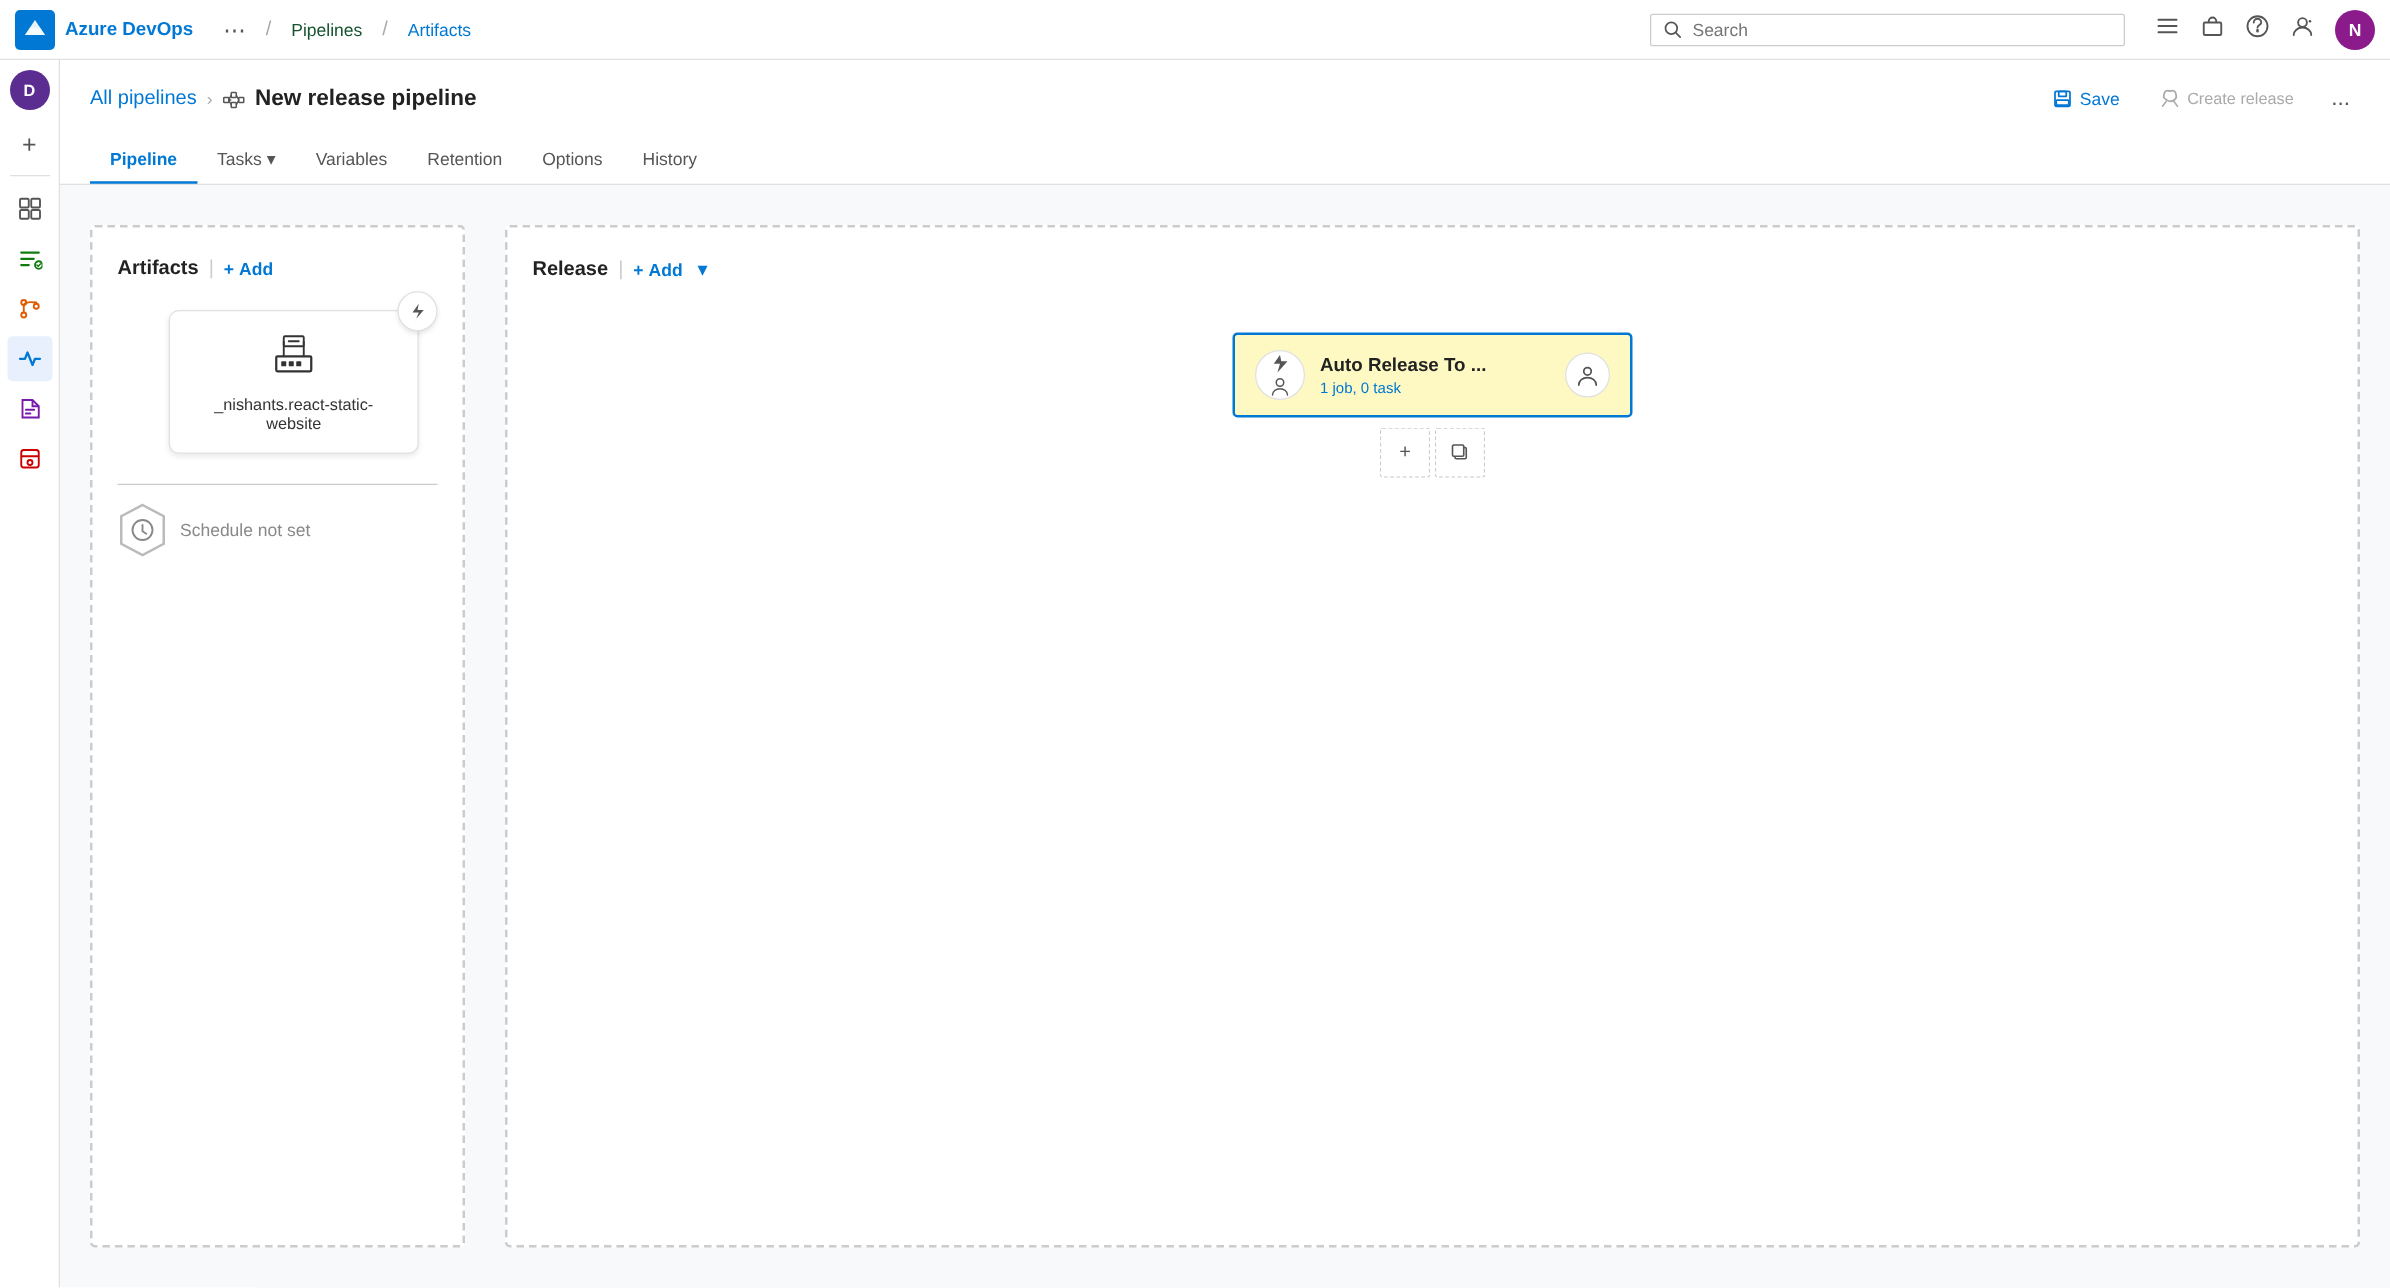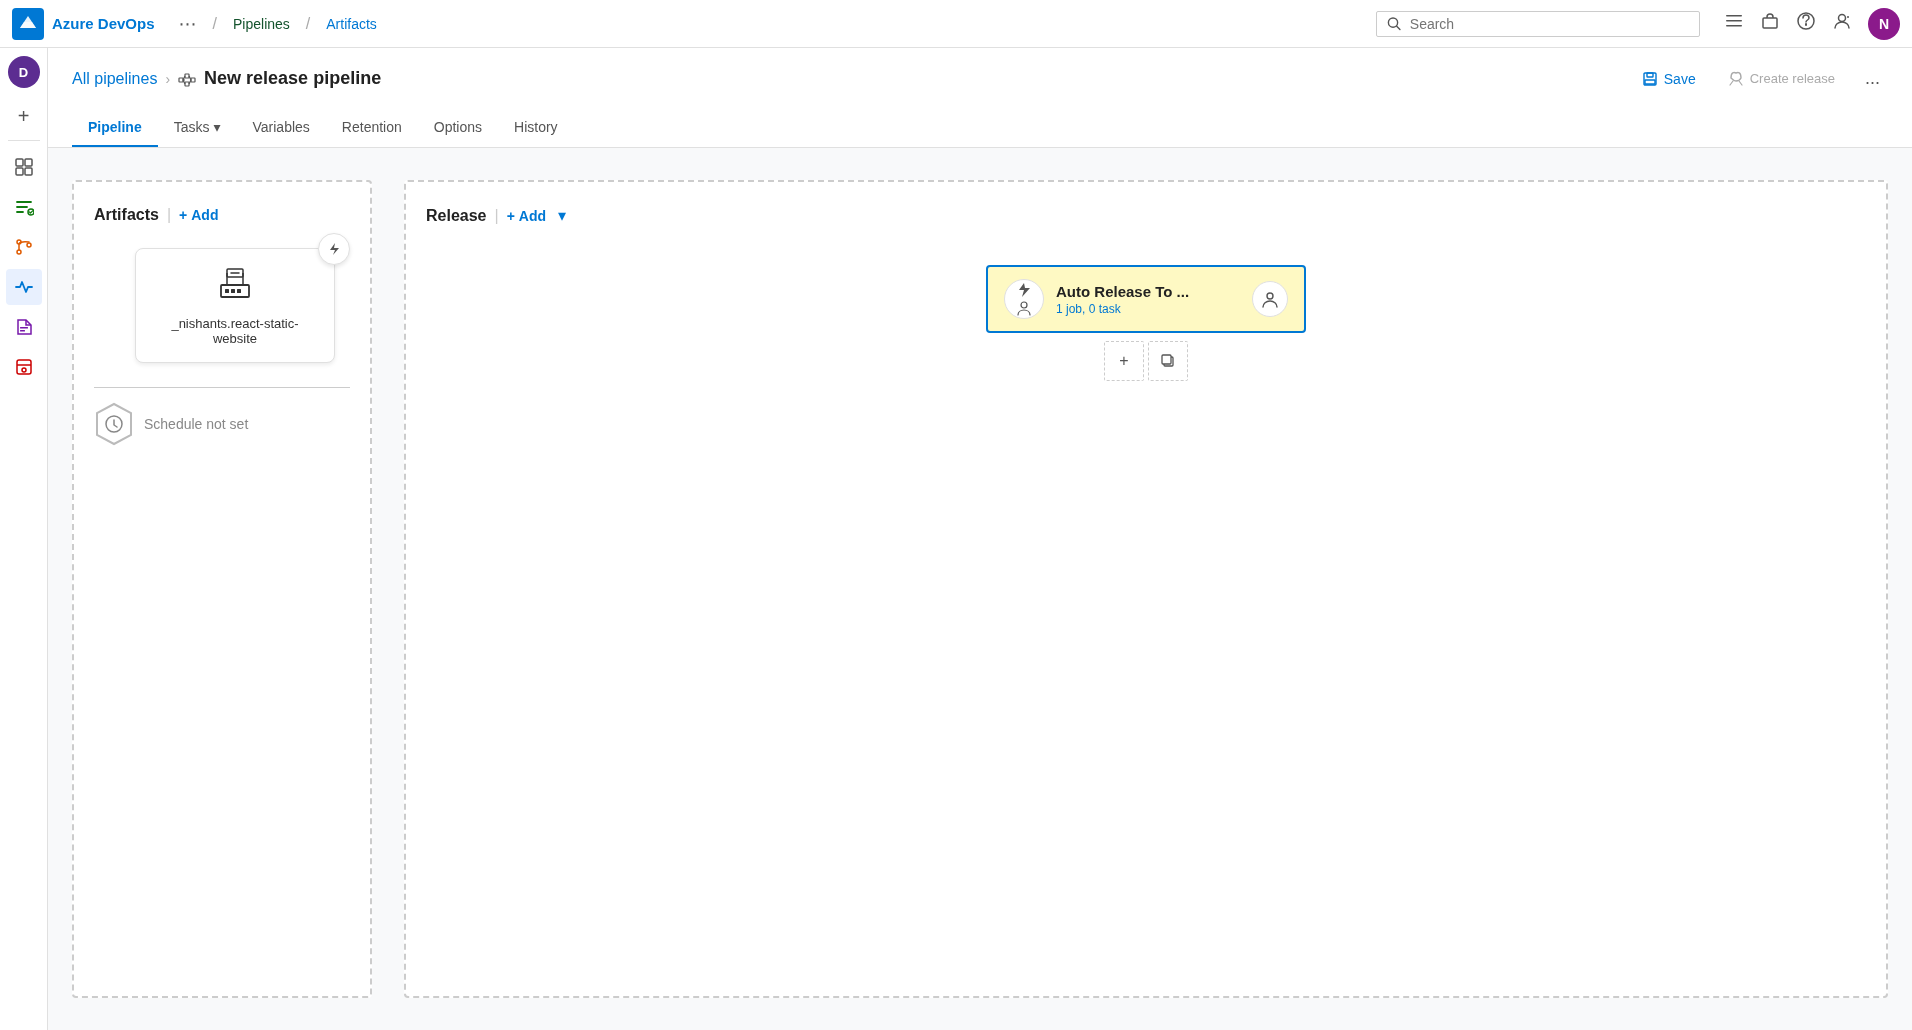--- a/index.html
+++ b/index.html
@@ -50,21 +50,21 @@
       cursor: pointer;
     }
     .nav-link.active { color: #0078d4; }
     .search-box {
       display: flex;
       align-items: center;
       border: 1px solid #ccc;
       border-radius: 2px;
       padding: 4px 10px;
       gap: 8px;
-      width: 324px;
+      width: 380px;
       margin-left: auto;
       background: #fff;
     }
     .search-box input {
       border: none;
       outline: none;
       font-size: 14px;
       width: 100%;
       color: #333;
     }

